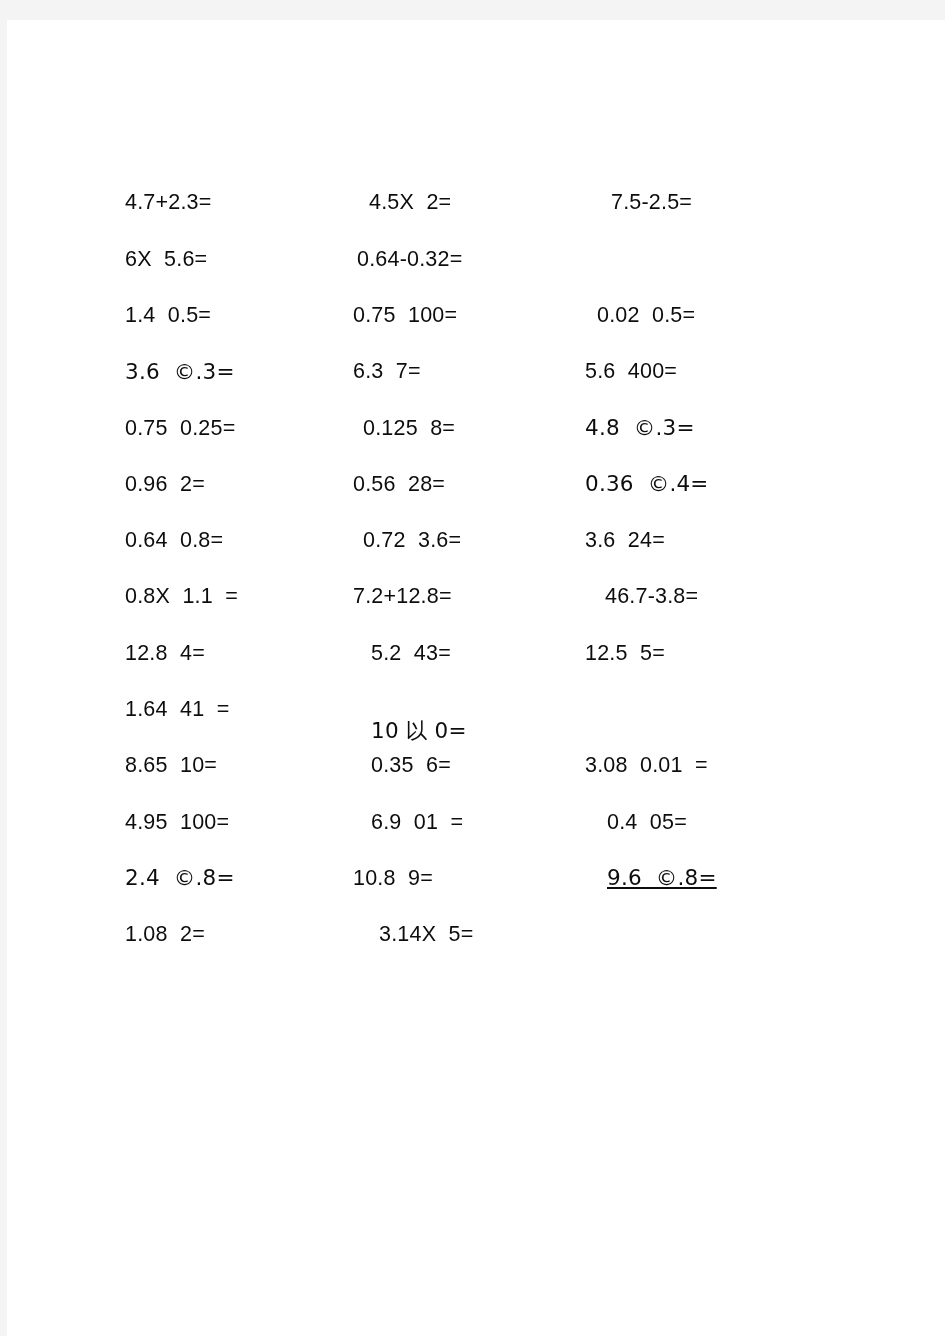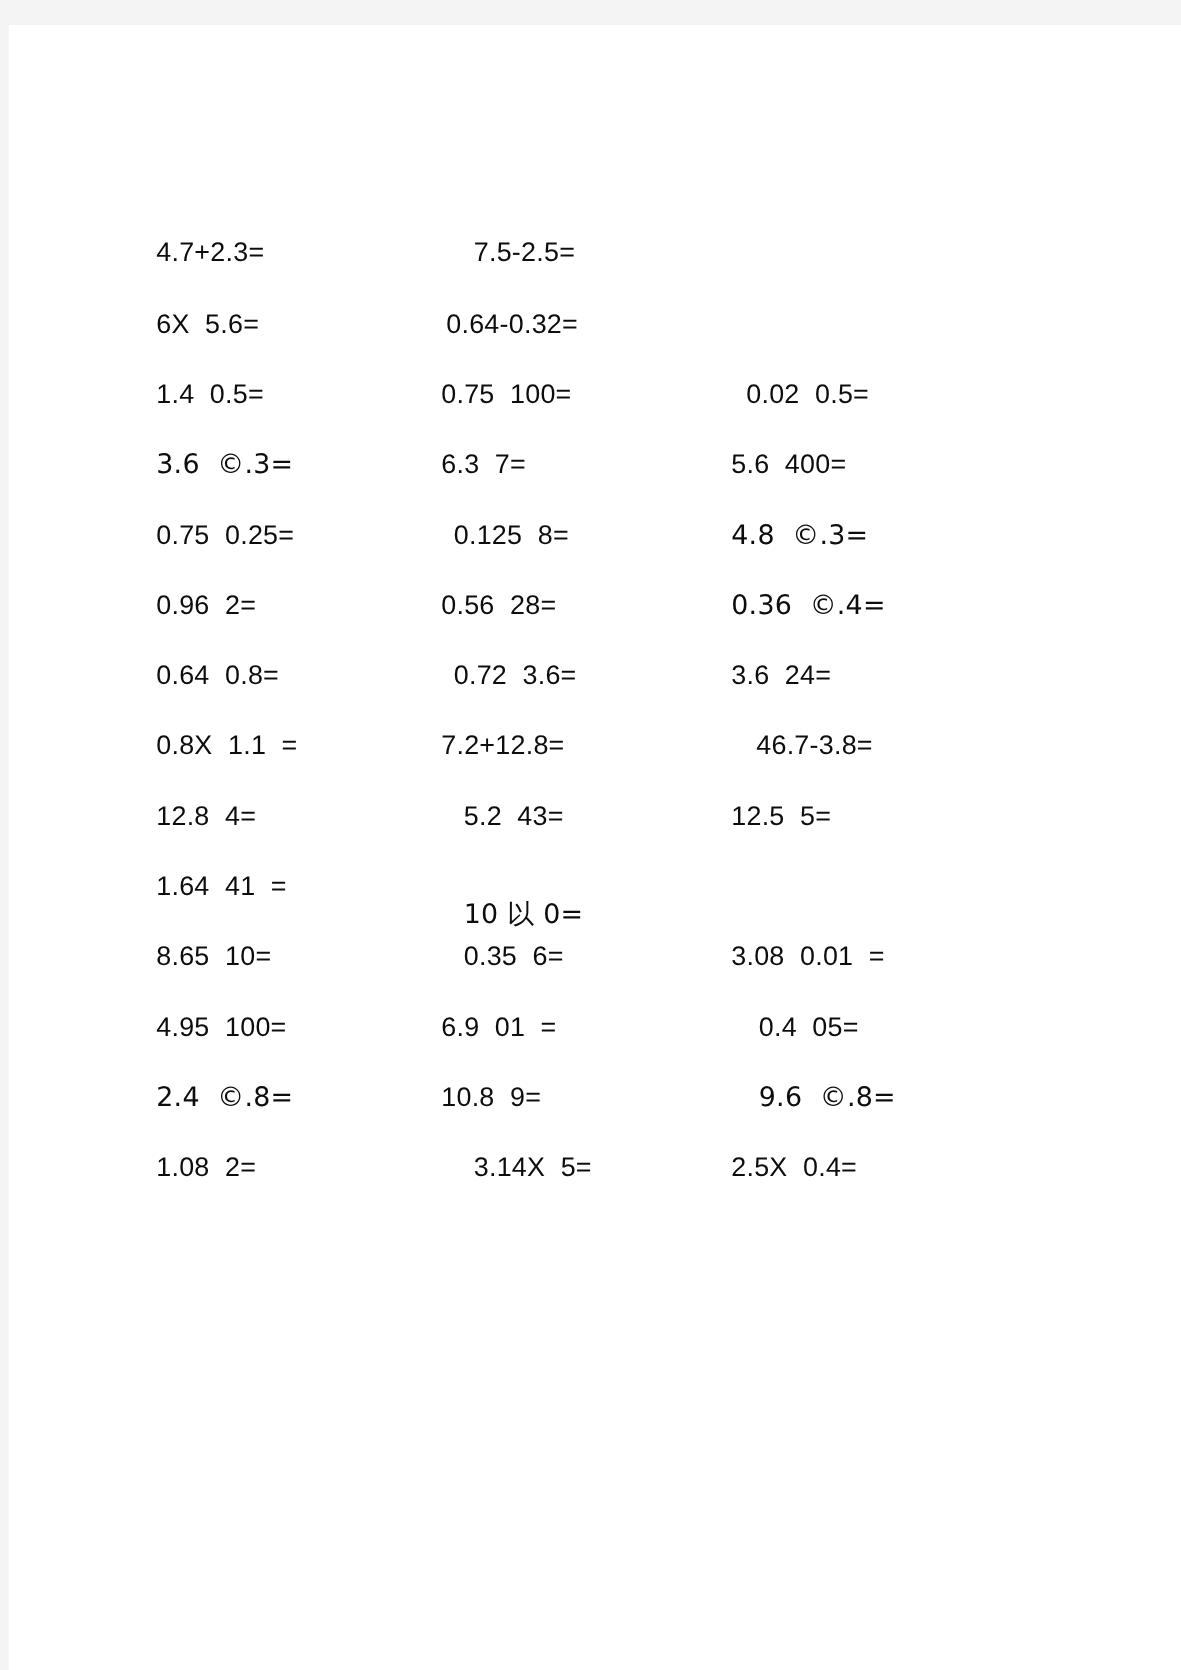--- a/index.html
+++ b/index.html
@@ -60,20 +60,21 @@
 </style>
 </head>
 <body>
 
 <div class="page-sheet">
   <div class="worksheet-body">
     <div class="problem-grid">
 
       <div class="problem-row">
         <div class="problem-cell col-a"><span class="cell-inner">4.7+2.3=</span></div>
+        <div class="problem-cell col-b"><span class="cell-inner" style="margin-left: 16px;">4.5X  2=</span></div>
         <div class="problem-cell col-c"><span class="cell-inner" style="margin-left: 26px;">7.5-2.5=</span></div>
       </div>
 
       <div class="problem-row">
         <div class="problem-cell col-b"><span class="cell-inner">6X  5.6=</span></div>
         <div class="problem-cell col-c"><span class="cell-inner">0.64-0.32=</span></div>
       </div>
 
       <div class="problem-row">
         <div class="problem-cell col-a"><span class="cell-inner">1.4  0.5=</span></div>
@@ -123,31 +124,30 @@
       </div>
 
       <div class="problem-row">
         <div class="problem-cell col-a"><span class="cell-inner">8.65  10=</span></div>
         <div class="problem-cell col-b"><span class="cell-inner" style="margin-left: 18px;">0.35  6=</span></div>
         <div class="problem-cell col-c"><span class="cell-inner">3.08  0.01  =</span></div>
       </div>
 
       <div class="problem-row">
         <div class="problem-cell col-a"><span class="cell-inner">4.95  100=</span></div>
-        <div class="problem-cell col-b"><span class="cell-inner" style="">6.9  01  =</span></div>
+        <div class="problem-cell col-b"><span class="cell-inner" style="margin-left: 18px;">6.9  01  =</span></div>
         <div class="problem-cell col-c"><span class="cell-inner" style="margin-left: 22px;">0.4  05=</span></div>
       </div>
 
       <div class="problem-row">
         <div class="problem-cell col-a"><span class="cell-inner artifact-glyph">2.4  ©.8=</span></div>
         <div class="problem-cell col-b"><span class="cell-inner">10.8  9=</span></div>
-        <div class="problem-cell col-c"><span class="cell-inner artifact-glyph" style="margin-left: 22px;">9.6  ©.8=</span></div>
+        <div class="problem-cell col-c"><span class="cell-inner artifact-glyph" style="margin-left: 22px; text-decoration: underline;">9.6  ©.8=</span></div>
       </div>
 
       <div class="problem-row">
         <div class="problem-cell col-a"><span class="cell-inner">1.08  2=</span></div>
         <div class="problem-cell col-b"><span class="cell-inner" style="margin-left: 26px;">3.14X  5=</span></div>
-        <div class="problem-cell col-c"><span class="cell-inner">2.5X  0.4=</span></div>
       </div>
 
     </div>
   </div>
 </div>
 
 </body></html>

